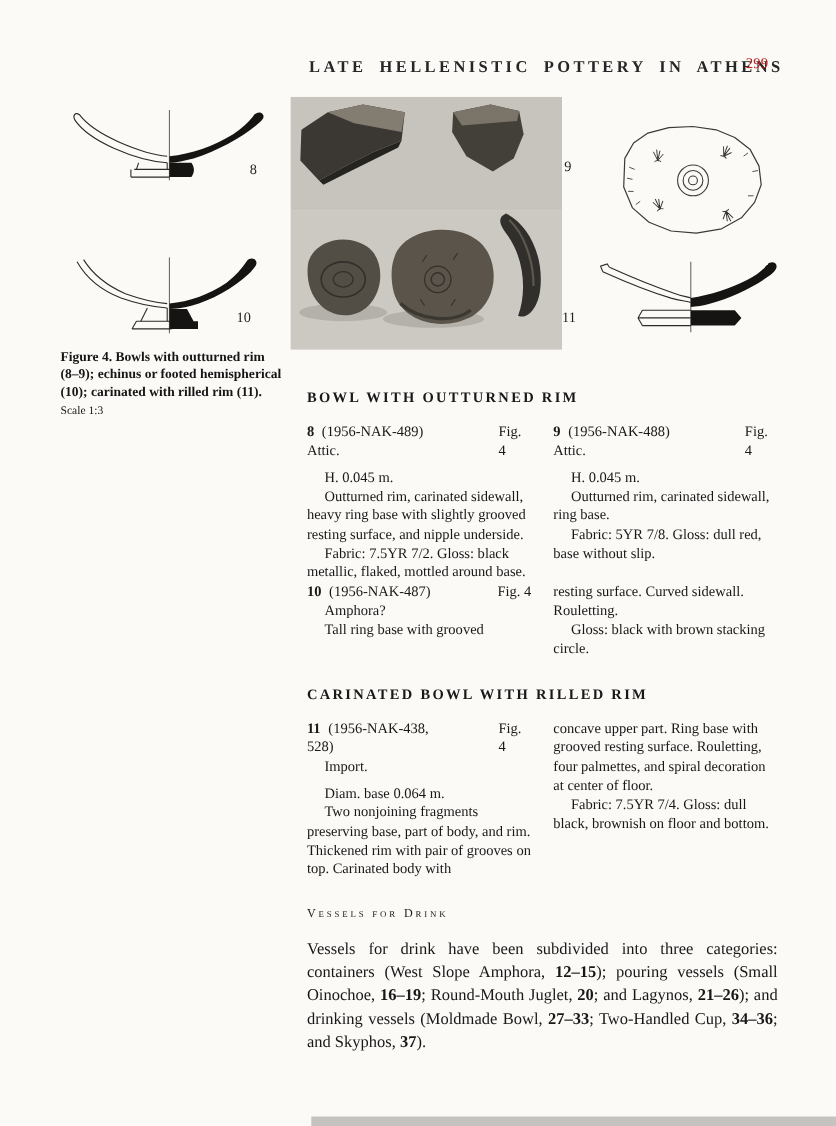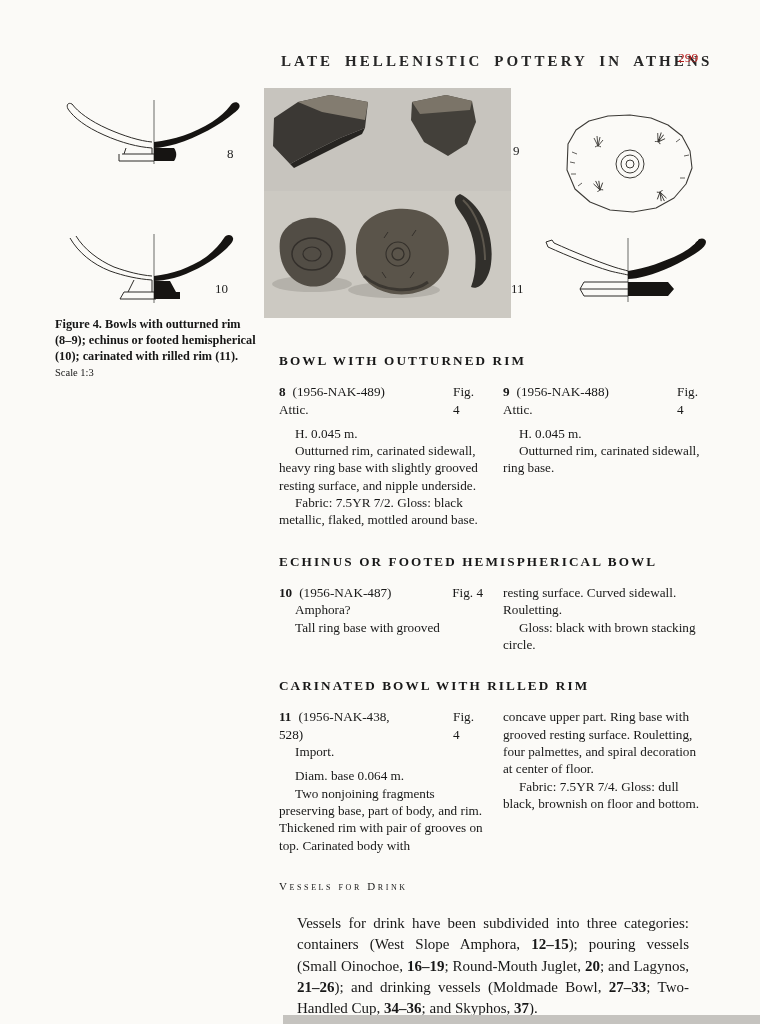--- a/index.html
+++ b/index.html
@@ -22,21 +22,21 @@
   .main h2:first-child{margin-top:0;}
   .main h2.sc{font-variant:small-caps;letter-spacing:2.6px;font-size:11px;font-weight:400;
               margin:24px 0 13px 0;}
   .row{display:flex;gap:20px;align-items:flex-start;}
   .col{width:204px;}
   .cat-line{display:flex;justify-content:space-between;gap:40px;}
   .cat-num{margin-right:7px;}
   .p{margin:0;text-indent:16px;}
   .p.noindent{text-indent:0;}
   .gap{margin-top:7px;}
-  .lead{font-size:15px;line-height:21.3px;text-align:justify;margin:18px;}
+  .lead{font-size:15px;line-height:21.3px;text-align:justify;margin:0;}
   .scan-artifact{position:absolute;left:283px;top:1015px;width:477px;height:9px;background:#c5c3bf;}
 </style>
 </head>
 <body>
 
 <div class="page">
 
   <span class="running-head">LATE HELLENISTIC POTTERY IN ATHENS</span>
   <span class="page-number">299</span>
 
@@ -151,24 +151,24 @@
         <p class="p">Outturned rim, carinated sidewall, heavy ring base with slightly grooved resting surface, and nipple underside.</p>
         <p class="p">Fabric: 7.5YR 7/2. Gloss: black metallic, flaked, mottled around base.</p>
       </article>
       <article class="col">
         <div class="cat-line">
           <span><b class="cat-num">9</b><span>(1956-NAK-488) Attic.</span></span>
           <span>Fig. 4</span>
         </div>
         <p class="p gap">H. 0.045 m.</p>
         <p class="p">Outturned rim, carinated sidewall, ring base.</p>
+        <p class="p">Fabric: 5YR 7/8. Gloss: dull red, base without slip.</p>
       </article>
     </div>
 
-    <h2>ECHINUS OR FOOTED HEMISPHERICAL BOWL</h2>
 
     <div class="row">
       <article class="col">
         <div class="cat-line">
           <span><b class="cat-num">10</b><span>(1956-NAK-487)</span></span>
           <span>Fig. 4</span>
         </div>
         <p class="p">Amphora?</p>
         <p class="p">Tall ring base with grooved</p>
       </article>

